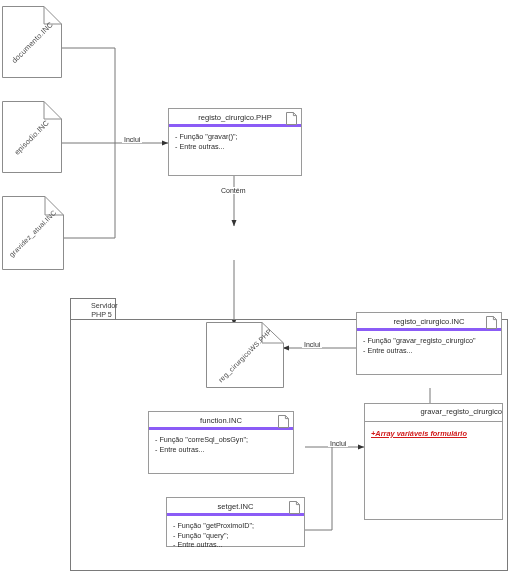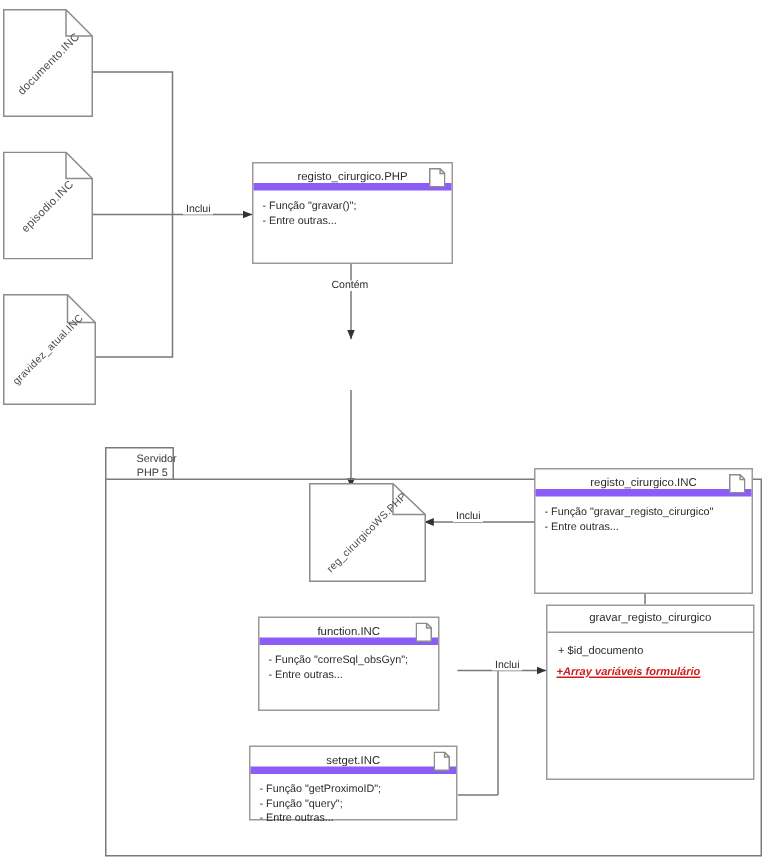--- a/index.html
+++ b/index.html
@@ -58,21 +58,21 @@
     border: 1px solid #9a9a9a;
   }
   .classbox .cb-title {
     position: relative;
     box-sizing: border-box;
     height: 18px;
     line-height: 17px;
     text-align: center;
     font-size: 7.6px;
     color: #2b2b2b;
-    border-bottom: 5px solid #8b5cf6;
+    border-bottom: 3px solid #8b5cf6;
     padding: 0 16px;
     white-space: nowrap;
     overflow: hidden;
   }
   .classbox .cb-body {
     box-sizing: border-box;
     padding: 5px 6px 4px 6px;
     font-size: 7.2px;
     color: #2b2b2b;
     line-height: 9.6px;
@@ -104,21 +104,21 @@
   
   .attrbox {
     position: absolute;
     box-sizing: border-box;
     border: 1px solid #9a9a9a;
     background: #ffffff;
   }
   .attrbox .ab-title {
     height: 17px;
     line-height: 16px;
-    text-align: center;
+    text-align: right;
     font-size: 7.6px;
     color: #2b2b2b;
     border-bottom: 1px solid #9a9a9a;
     white-space: nowrap;
   }
   .attrbox .ab-rows {
     padding: 4px 0 4px 0;
   }
   .attrbox .ab-row {
     font-size: 7.4px;
@@ -250,33 +250,33 @@
   <div class="doc-note" style="left:206px; top:322px; width:78px; height:66px;">
     <svg width="78" height="66" viewBox="0 0 78 66">
       <path d="M0.5,0.5 L56,0.5 L77.5,21 L77.5,65.5 L0.5,65.5 Z" fill="#ffffff" stroke="#8c8c8c" stroke-width="1"></path>
       <path d="M56,0.5 L56,21 L77.5,21" fill="none" stroke="#8c8c8c" stroke-width="1"></path>
     </svg>
     <div class="doc-label" style="font-size:7px;">
       <span>reg_cirurgicoWS.PHP</span>
     </div>
   </div>
 
-  <div class="classbox" style="left:356px; top:312px; width:146px; height:84px;">
+  <div class="classbox" style="left:356px; top:312px; width:146px; height:63px;">
     <div class="cb-title">registo_cirurgico.INC</div>
     <svg class="page-glyph" viewBox="0 0 11 13">
       <path d="M0.5,0.5 L7.4,0.5 L10.5,3.6 L10.5,12.5 L0.5,12.5 Z" fill="#ffffff" stroke="#8c8c8c" stroke-width="1"></path>
       <path d="M7.4,0.5 L7.4,3.6 L10.5,3.6" fill="none" stroke="#8c8c8c" stroke-width="1"></path>
     </svg>
     <div class="cb-body">
       <div>- Função "gravar_registo_cirurgico"</div>
       <div>- Entre outras...</div>
     </div>
   </div>
 
-  <div class="classbox" style="left:172px; top:411px; width:121px; height:63px;">
+  <div class="classbox" style="left:148px; top:411px; width:146px; height:63px;">
     <div class="cb-title">function.INC</div>
     <svg class="page-glyph" viewBox="0 0 11 13">
       <path d="M0.5,0.5 L7.4,0.5 L10.5,3.6 L10.5,12.5 L0.5,12.5 Z" fill="#ffffff" stroke="#8c8c8c" stroke-width="1"></path>
       <path d="M7.4,0.5 L7.4,3.6 L10.5,3.6" fill="none" stroke="#8c8c8c" stroke-width="1"></path>
     </svg>
     <div class="cb-body">
       <div>- Função "correSql_obsGyn";</div>
       <div>- Entre outras...</div>
     </div>
   </div>
@@ -290,21 +290,20 @@
     <div class="cb-body">
       <div>- Função "getProximoID";</div>
       <div>- Função "query";</div>
       <div>- Entre outras...</div>
     </div>
   </div>
 
   <div class="attrbox" style="left:364px; top:403px; width:139px; height:117px;">
     <div class="ab-title">gravar_registo_cirurgico</div>
     <div class="ab-rows">
-      <div class="ab-row">+ $id_documento</div>
       <div class="ab-row highlight">+Array variáveis formulário</div>
     </div>
   </div>
 
   <div class="edge-label" style="left:122px; top:136px;">
     <span>Inclui</span>
   </div>
   <div class="edge-label" style="left:219px; top:187px;">
     <span>Contém</span>
   </div>

